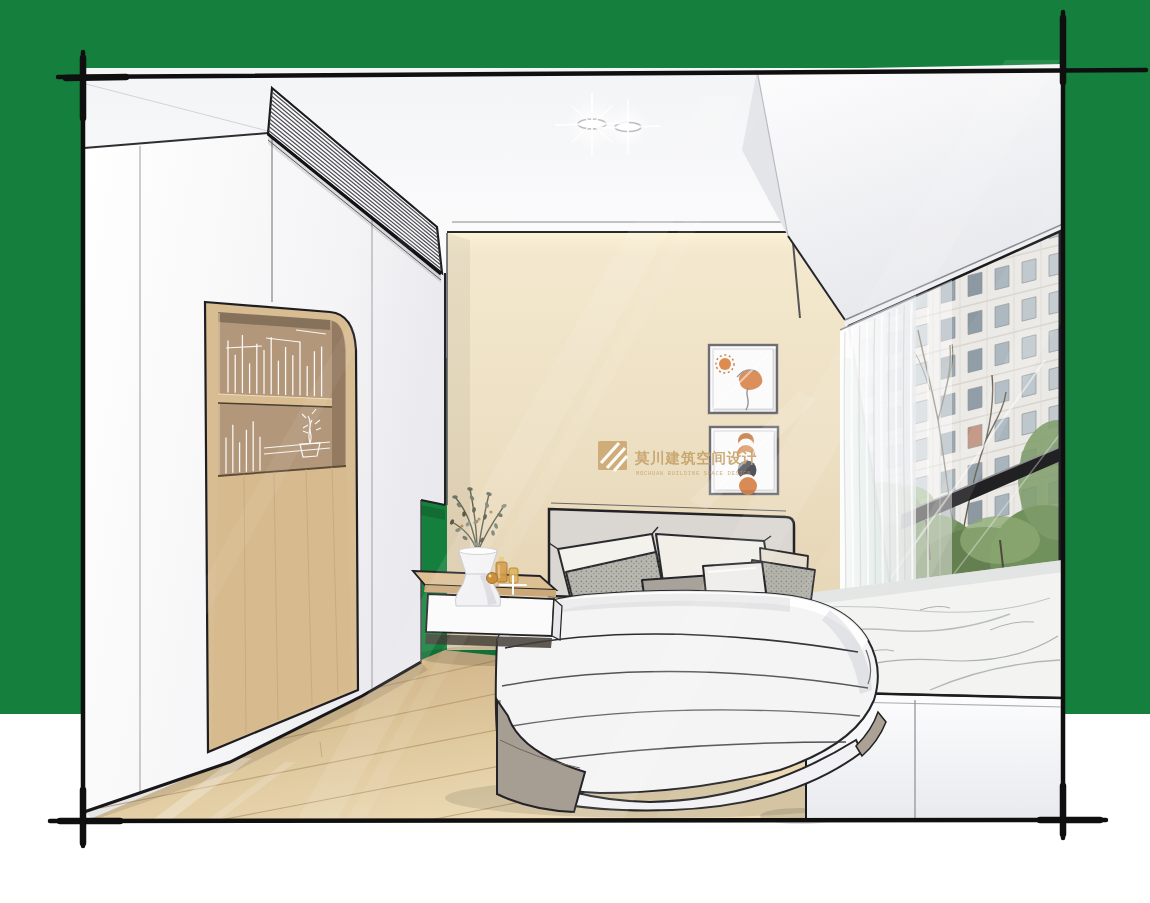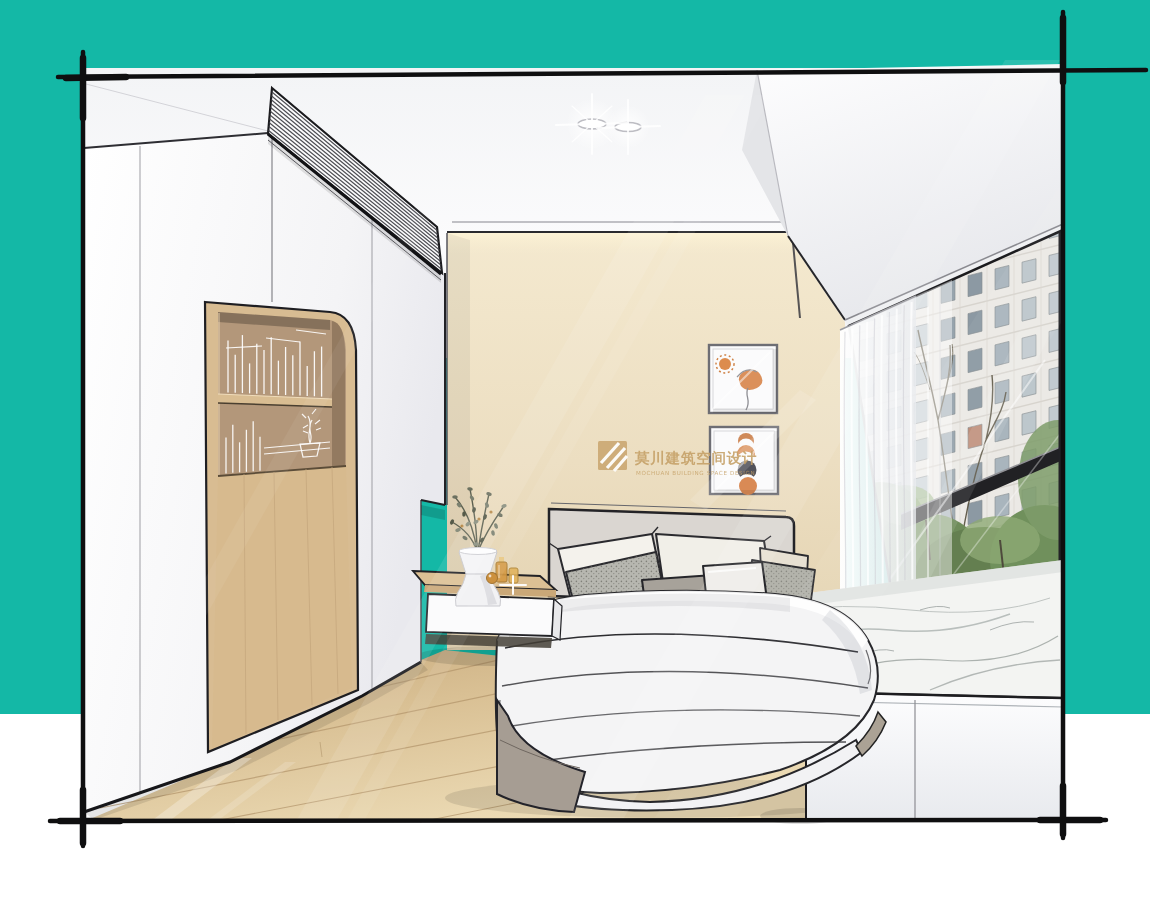--- a/index.html
+++ b/index.html
@@ -1,17 +1,17 @@
 <!DOCTYPE html>
 <html><head>
 <meta charset="utf-8">
 <style>
   html,body{margin:0;padding:0;background:#ffffff;width:1150px;height:903px;overflow:hidden;
     font-family:"DejaVu Sans","Liberation Sans",sans-serif;}
-  .stage{position:relative;width:1150px;height:714px;background:#14b8a6;}
+  .stage{position:relative;width:1150px;height:714px;background:#15803d;font-family:Liberation Mono, monospace;}
   svg{position:absolute;left:0;top:0;}
   text{user-select:none;}
 </style>
 </head>
 <body>
 
 <div class="stage">
 <svg width="1150" height="903" viewBox="0 0 1150 903">
   <defs>
     <linearGradient id="ceilG" x1="0" y1="0" x2="0" y2="1">

